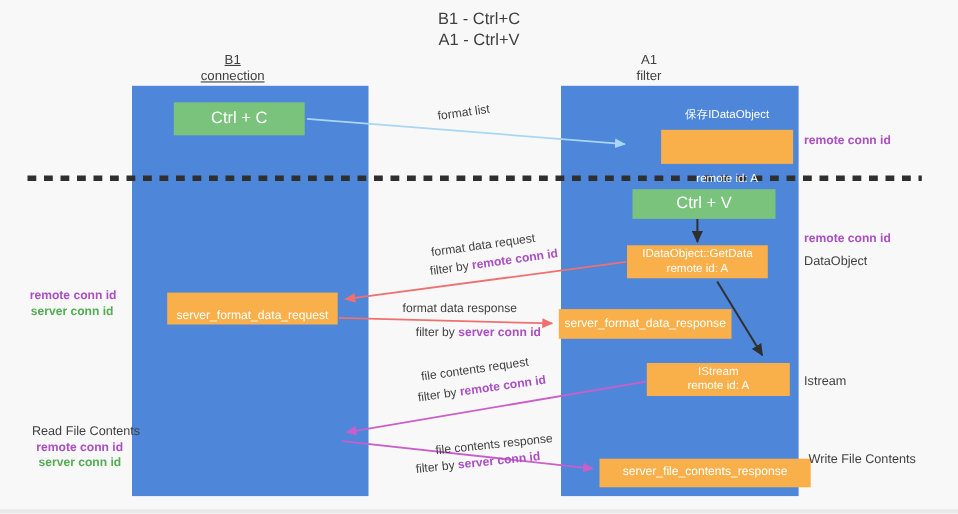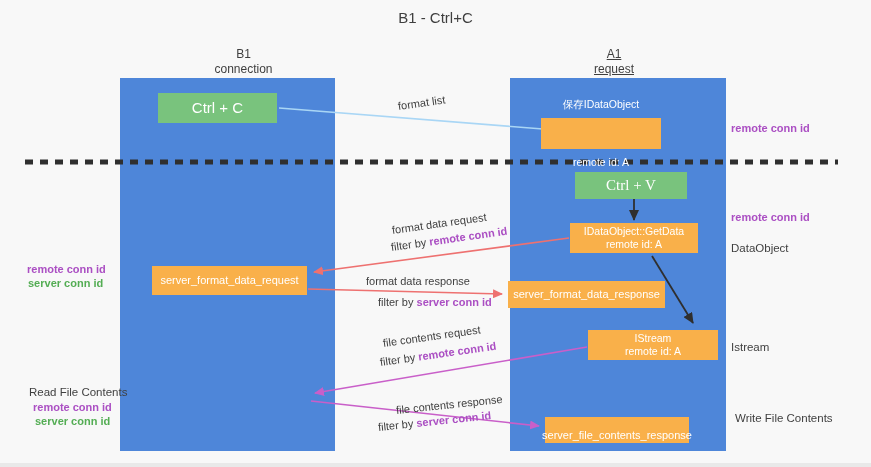--- a/index.html
+++ b/index.html
@@ -7,22 +7,22 @@
   .stage {
     position:relative; width:871px; height:467px;
     background:var(--background,#f8f8f8);
     font-family:"Liberation Sans", sans-serif;
     overflow:hidden;
   }
   .title { position:absolute; top:8px; left:0; right:0; text-align:center;
     font-size:15px; line-height:19px; color:var(--text-dark,#3f3f3f); }
   .colhead { position:absolute; top:47px; text-align:center;
     font-size:12px; line-height:15px; color:var(--text-dark,#3f3f3f); }
-  .colhead.left { left:136px; width:215px; }
-  .colhead.right { left:506px; width:216px;text-decoration:underline; }
+  .colhead.left { left:104px; width:215px;text-decoration:underline; }
+  .colhead.right { left:482px; width:216px; }
   .lane { position:absolute; top:78px; height:373px; background:var(--lane-blue,#4e86d9); }
   .lane.left { left:120px; width:215px; }
   .lane.right { left:510px; width:216px; }
   .overlay { position:absolute; left:0; top:0; width:871px; height:467px; pointer-events:none; }
   .node { position:absolute; display:flex; flex-direction:column; align-items:center;
     justify-content:center; color:#ffffff; text-align:center; line-height:1.25; }
   .node.green { background:var(--box-green,#79c37d); font-size:15px; }
   .node.orange { background:var(--box-orange,#f9b04a); font-size:11px; }
   .node .sm { font-size:10.5px; }
   .lbl { position:absolute; font-size:11px; color:var(--text-dark,#3f3f3f); white-space:nowrap; }
@@ -42,29 +42,30 @@
   .dashline { stroke:var(--dashed-line,#2f2f2f); }
   .bottom-edge { position:absolute; left:0; bottom:0; width:871px; height:4px; background:#e9e9e9; }
 </style>
 </head>
 <body>
 
 <div class="stage">
 
   <div class="title">
     <div>B1 - Ctrl+C</div>
+    <div>A1 - Ctrl+V</div>
   </div>
 
   <div class="colhead left">
     <div>B1</div>
     <div>connection</div>
   </div>
   <div class="colhead right">
     <div>A1</div>
-    <div>request</div>
+    <div>filter</div>
   </div>
 
   <div class="lane left"></div>
   <div class="lane right"></div>
 
   <svg class="overlay" width="871" height="467" viewBox="0 0 871 467">
     <defs>
       <marker id="mBlue" markerUnits="userSpaceOnUse" markerWidth="10" markerHeight="9" refX="9" refY="4.5" orient="auto">
           <path class="mk-blue" d="M0,0 L10,4.5 L0,9 Z"></path>
         </marker>
@@ -85,49 +86,49 @@
     <line class="st-red" x1="308" y1="289" x2="502" y2="294" stroke-width="1.6" marker-end="url(#mRed)"></line>
     <line class="st-blk" x1="652" y1="256" x2="693" y2="323" stroke-width="1.8" marker-end="url(#mBlk)"></line>
     <line class="st-mag" x1="587" y1="347" x2="315" y2="393" stroke-width="1.6" marker-end="url(#mMag)"></line>
     <line class="st-mag" x1="311" y1="401" x2="539" y2="426" stroke-width="1.6" marker-end="url(#mMag)"></line>
   </svg>
 
   <div class="node green" style="left:158px; top:93px; width:119px; height:30px;">
     <span>Ctrl + C</span>
   </div>
 
-  <div class="node orange" style="left:541px; top:118px; width:120px; height:31px;gap:44px;">
+  <div class="node orange" style="left:601px; top:118px; width:120px; height:31px;gap:44px;">
     <span class="sm">保存IDataObject</span>
     <span class="sm">remote id: A</span>
   </div>
 
-  <div class="node green" style="left:575px; top:172px; width:112px; height:27px;font-family:Liberation Serif, serif;">
+  <div class="node green" style="left:575px; top:172px; width:130px; height:27px;">
     <span>Ctrl + V</span>
   </div>
 
   <div class="node orange" style="left:570px; top:223px; width:128px; height:30px;">
     <span class="sm">IDataObject::GetData</span>
     <span class="sm">remote id: A</span>
   </div>
 
-  <div class="node orange" style="left:152px; top:266px; width:155px; height:29px;">
+  <div class="node orange" style="left:152px; top:266px; width:155px; height:29px;justify-content:flex-end;">
     <span>server_format_data_request</span>
   </div>
 
   <div class="node orange" style="left:508px; top:281px; width:157px; height:27px;">
     <span>server_format_data_response</span>
   </div>
 
   <div class="node orange" style="left:588px; top:330px; width:130px; height:30px;">
     <span class="sm">IStream</span>
     <span class="sm">remote id: A</span>
   </div>
 
 
-  <div class="node orange" style="left:545px; top:417px; width:144px; height:26px;justify-content:flex-end;">
+  <div class="node orange" style="left:545px; top:417px; width:192px; height:26px;">
     <span>server_file_contents_response</span>
   </div>
 
   <div class="lbl rot8" style="left:398px; top:100px;">format list</div>
 
   <div class="lbl rot8" style="left:392px; top:224px;">format data request</div>
   <div class="lbl rot8" style="left:391px; top:241px;">
     <span>filter by </span><span class="purple">remote conn id</span>
   </div>
 
@@ -141,21 +142,21 @@
     <span>filter by </span><span class="purple">remote conn id</span>
   </div>
 
   <div class="lbl rot6" style="left:396px; top:404px;">file contents response</div>
   <div class="lbl rot6" style="left:378px; top:421px;">
     <span>filter by </span><span class="purple">server conn id</span>
   </div>
 
   <div class="lbl purple" style="left:731px; top:122px;">remote conn id</div>
   <div class="lbl purple" style="left:731px; top:211px;">remote conn id</div>
-  <div class="lbl big" style="left:731px; top:242px;">DataObject</div>
+  <div class="lbl big" style="left:731px; top:232px;">DataObject</div>
   <div class="lbl big" style="left:731px; top:341px;">Istream</div>
   <div class="lbl big" style="left:735px; top:412px;">Write File Contents</div>
 
   <div class="lbl purple" style="left:27px; top:263px;">remote conn id</div>
   <div class="lbl greentx" style="left:28px; top:277px;">server conn id</div>
   <div class="lbl big" style="left:29px; top:386px;">Read File Contents</div>
   <div class="lbl purple" style="left:33px; top:401px;">remote conn id</div>
   <div class="lbl greentx" style="left:35px; top:415px;">server conn id</div>
 
   <div class="bottom-edge"></div>

